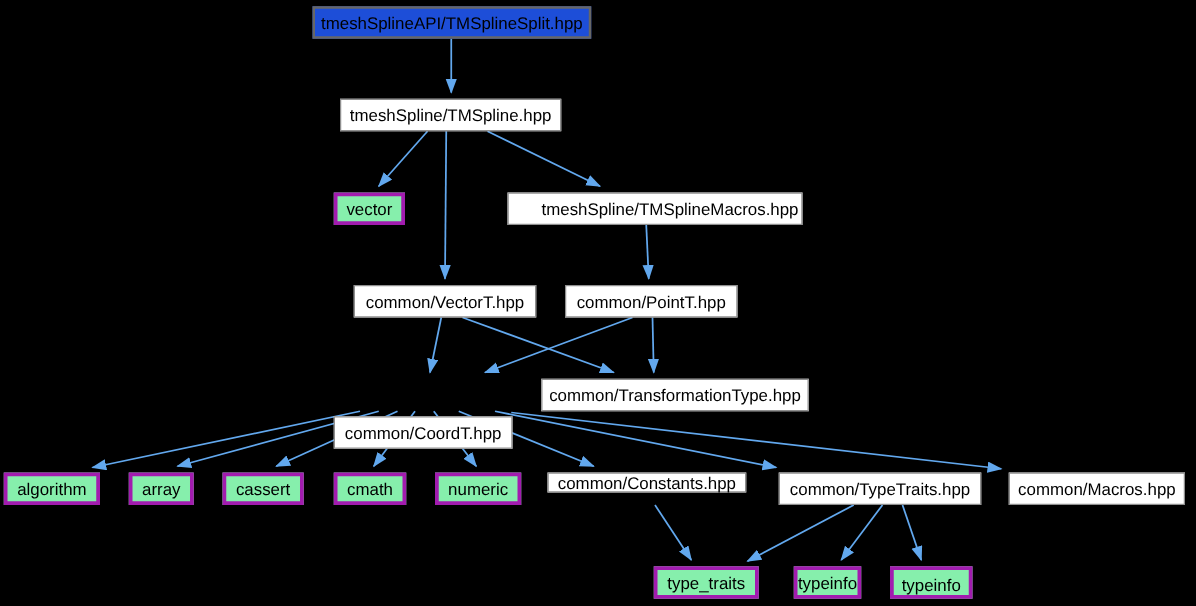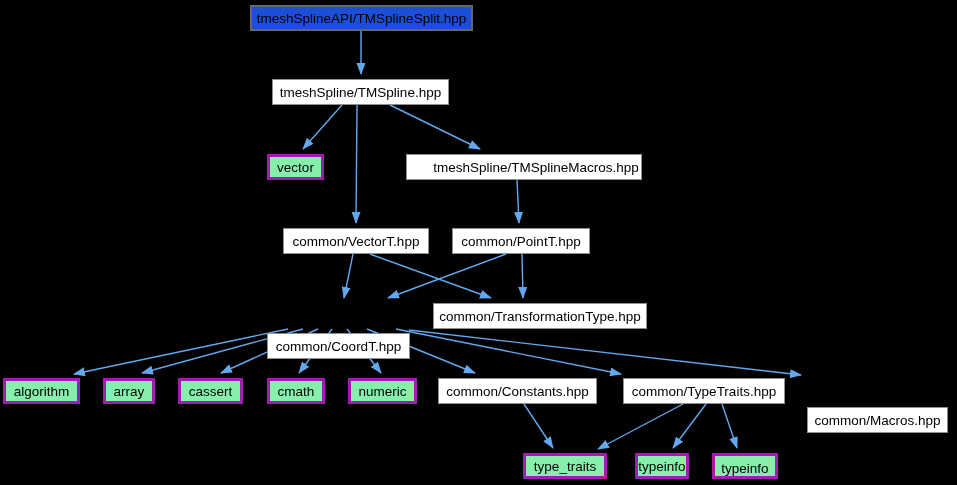--- a/index.html
+++ b/index.html
@@ -116,27 +116,27 @@
       </div>
       <div class="node system" style="left: 178px; top: 378px; width: 65px; height: 26px;">
         <span class="label">cassert</span>
       </div>
       <div class="node system" style="left: 267px; top: 378px; width: 58px; height: 26px;">
         <span class="label">cmath</span>
       </div>
       <div class="node system" style="left: 348px; top: 378px; width: 69px; height: 26px;">
         <span class="label">numeric</span>
       </div>
-      <div class="node file" style="left: 438px; top: 378px; width: 159px; height: 26px;">
+      <div class="node file" style="left: 438px; top: 378px; width: 159px; height: 16px;">
         <span class="label">common/Constants.hpp</span>
       </div>
       <div class="node file" style="left: 623px; top: 378px; width: 162px; height: 26px;">
         <span class="label">common/TypeTraits.hpp</span>
       </div>
-      <div class="node file" style="left: 807px; top: 378px; width: 141px; height: 26px; margin-top: 29px;">
+      <div class="node file" style="left: 807px; top: 378px; width: 141px; height: 26px;">
         <span class="label">common/Macros.hpp</span>
       </div>
       <div class="node system" style="left: 523px; top: 453px; width: 84px; height: 26px;">
         <span class="label">type_traits</span>
       </div>
       <div class="node system" style="left: 635px; top: 453px; width: 54px; height: 26px;">
         <span class="label">typeinfo</span>
       </div>
       <div class="node system" style="left: 712px; top: 453px; width: 66px; height: 26px; align-items: flex-end;">
         <span class="label">typeinfo</span>

